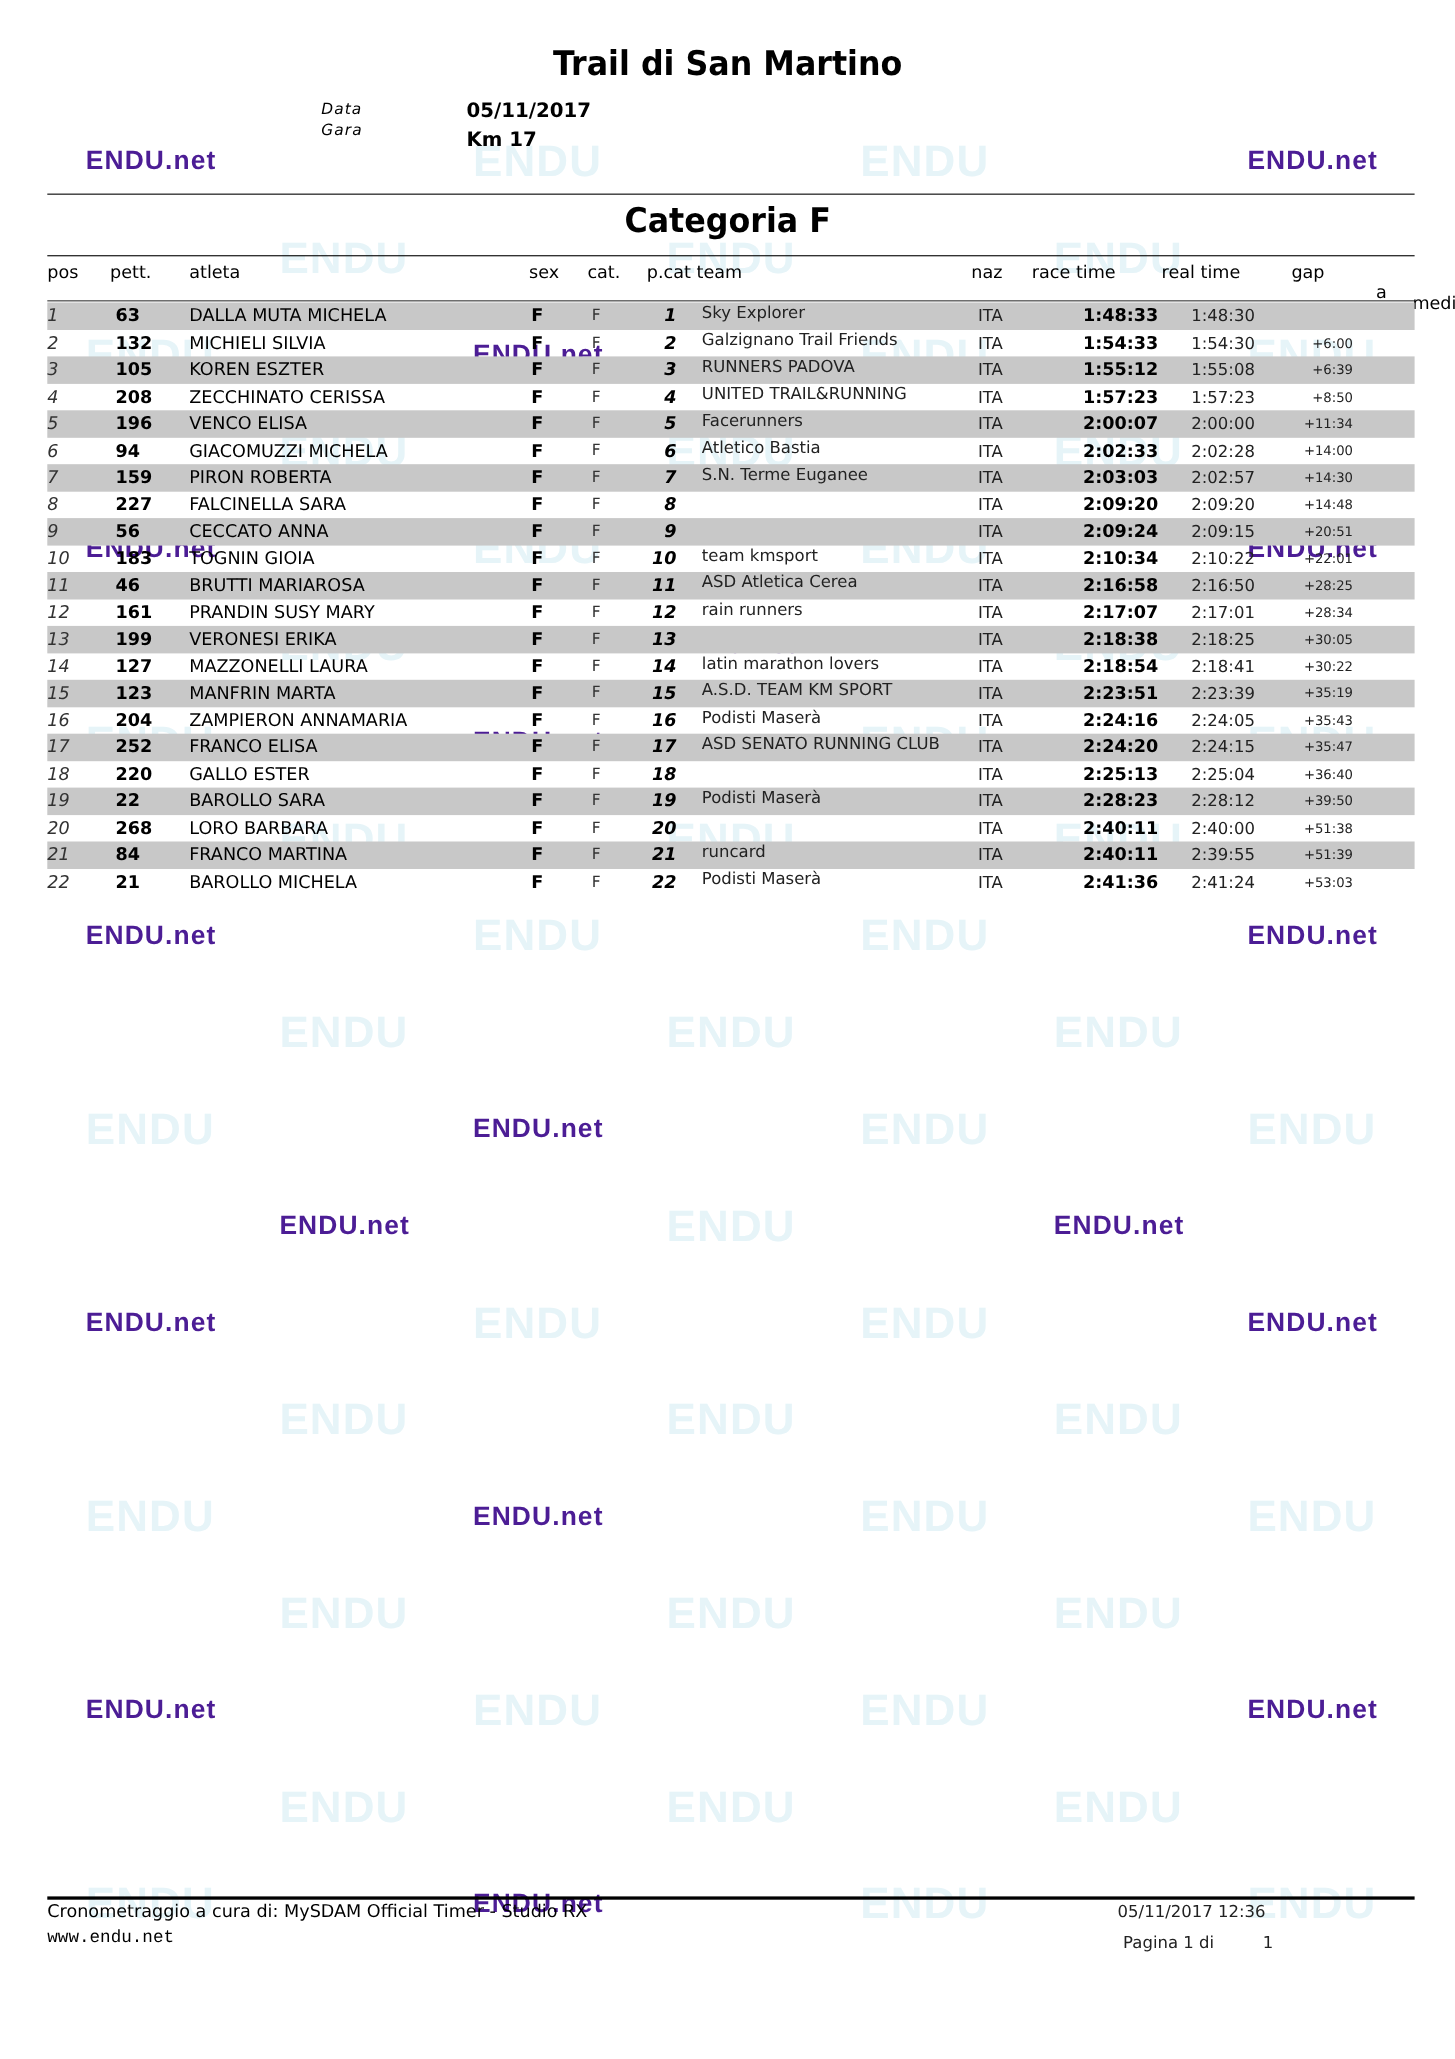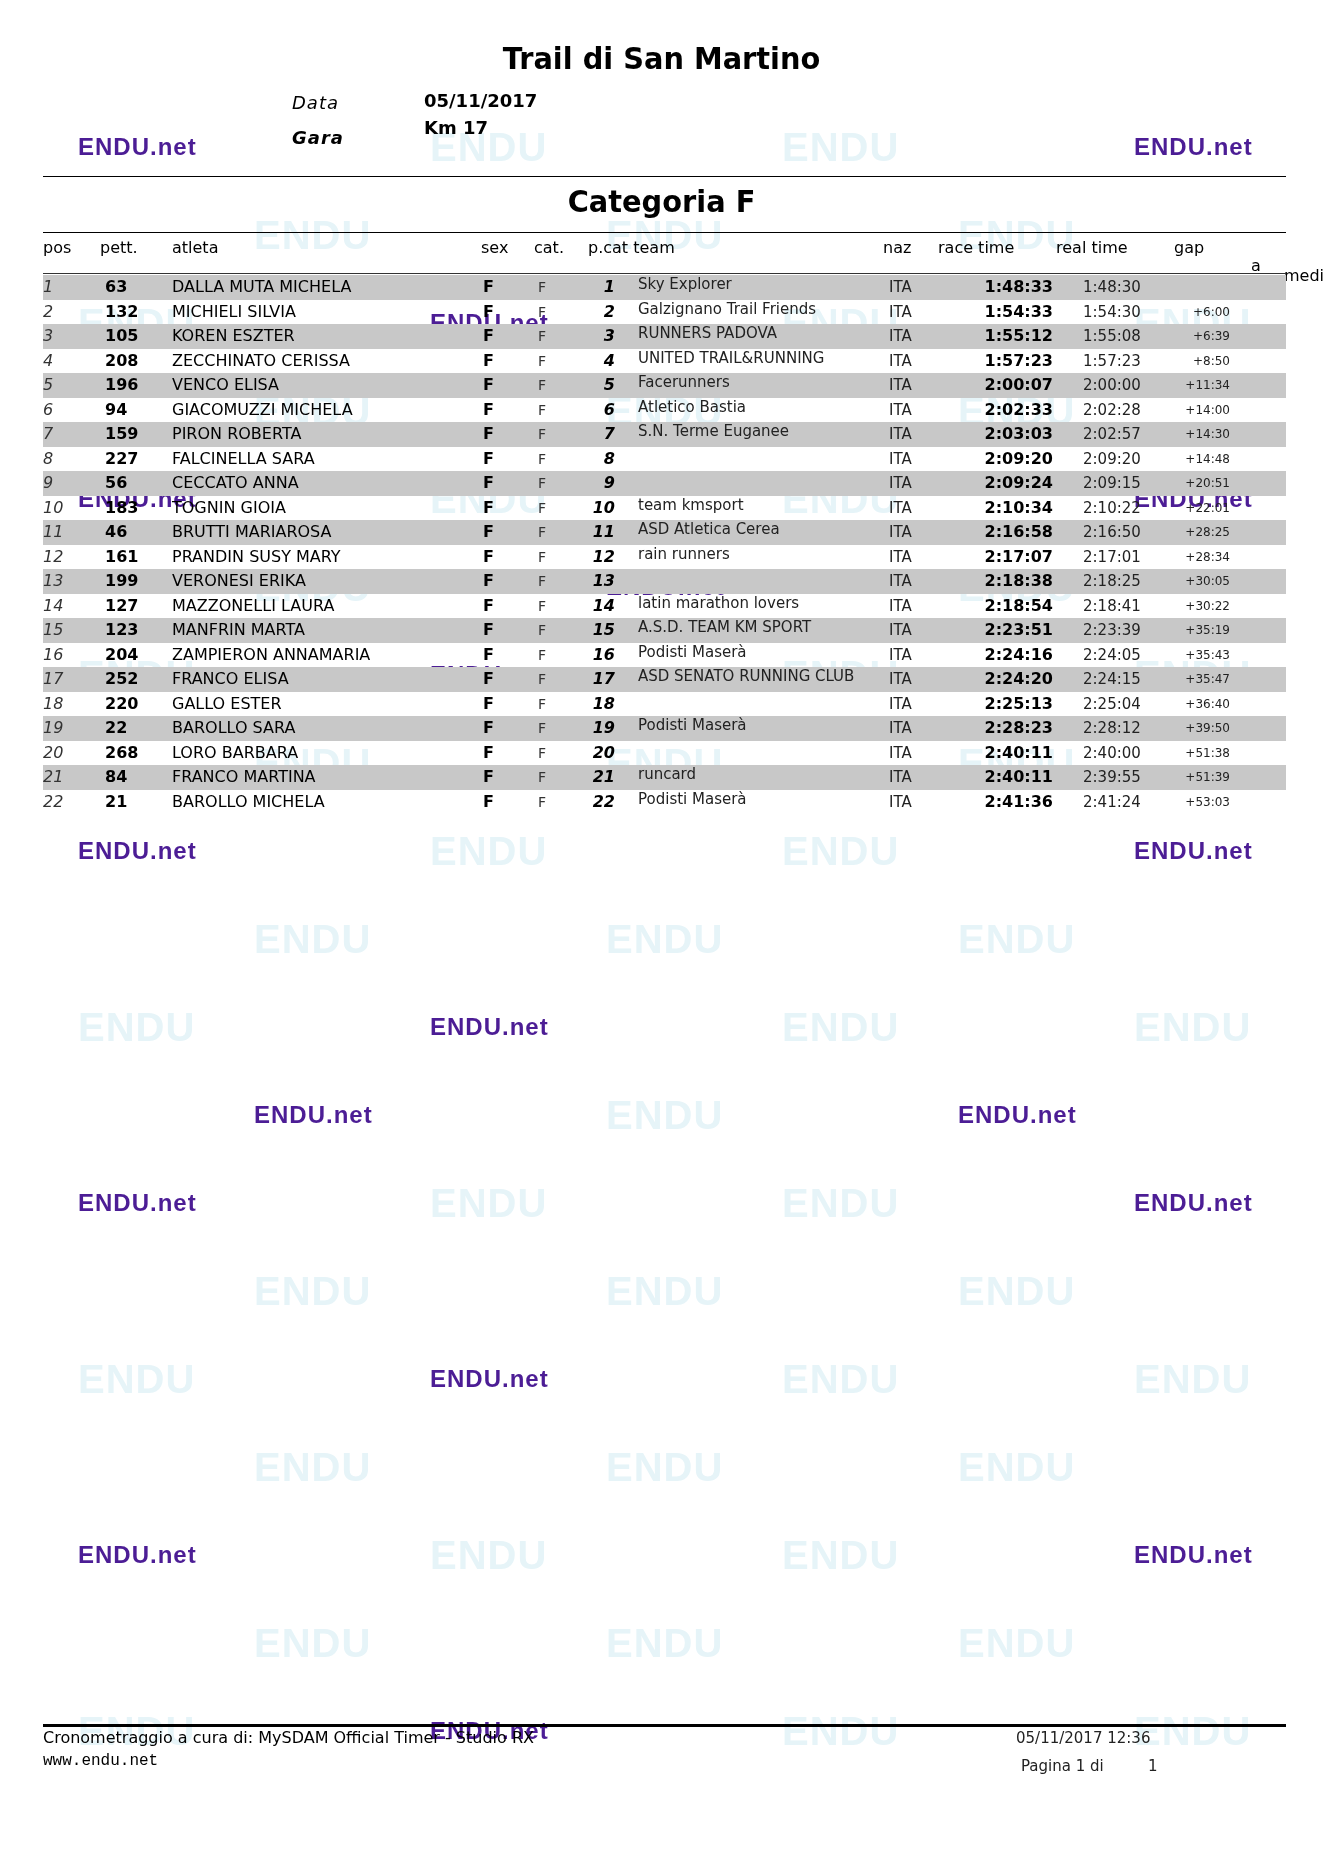--- a/index.html
+++ b/index.html
@@ -5,21 +5,21 @@
   html, body { margin: 0; padding: 0; background: #ffffff; }
   body { width: 1323px; height: 1872px; position: relative; overflow: hidden;
          font-family: "DejaVu Sans", sans-serif; color: #000; }
   .wm { position: absolute; font-family: "Liberation Sans", sans-serif; font-weight: bold;
         color: #e6f4f8; font-size: 40px; letter-spacing: 1px; user-select: none; z-index: 0; }
   .wm.net { font-size: 24px; color: #4c1d95; }
   .layer { position: relative; z-index: 1; }
   .title { position: absolute; left: 0; width: 1323px; top: 40px; text-align: center;
            font-size: 31px; font-weight: bold; font-family: "DejaVu Sans", sans-serif;
            transform: scaleX(0.93); }
-  .meta-label { position: absolute; left: 292px; font-size: 18px; font-style: italic; letter-spacing: 1px; }
+  .meta-label { position: absolute; left: 292px; font-size: 14px; font-style: italic; letter-spacing: 1px; }
   .meta-value { position: absolute; left: 424px; font-size: 18px; font-weight: bold; }
   .hr { position: absolute; left: 43px; width: 1243px; background: #000; }
   .cat-title { position: absolute; left: 0; width: 1323px; top: 183px; text-align: center;
                font-size: 31px; font-weight: bold; transform: scaleX(0.93); }
   .th { position: absolute; top: 238px; font-size: 16px; }
   .rows { position: absolute; left: 43px; top: 275px; width: 1243px; }
   .row { position: relative; height: 24.5px; }
   .row.shade { background: #c8c8c8; }
   .c { position: absolute; top: 2px; white-space: nowrap; font-size: 16px; }
   .pos { left: 0; font-style: italic; color: #333; font-weight: 300; }
@@ -107,21 +107,21 @@
     <div class="wm net" style="left: 430px; top: 1717px;">ENDU.net</div>
     <div class="wm" style="left: 782px; top: 1709px;">ENDU</div>
     <div class="wm" style="left: 1134px; top: 1709px;">ENDU</div>
   </div>
 
 <div class="layer">
   <div class="title">Trail di San Martino</div>
 
   <div class="meta-label" style="top:92px;">Data</div>
   <div class="meta-value" style="top:90px;">05/11/2017</div>
-  <div class="meta-label" style="top:127px;font-weight:bold;">Gara</div>
+  <div class="meta-label" style="top:111px;">Gara</div>
   <div class="meta-value" style="top:117px;">Km 17</div>
 
   <div class="hr" style="top:176px; height:1px;"></div>
 
   <div class="cat-title">Categoria F</div>
 
   <div class="hr" style="top:232px; height:1px;"></div>
 
   <div>
     <span class="th" style="left:43px;">pos</span>

